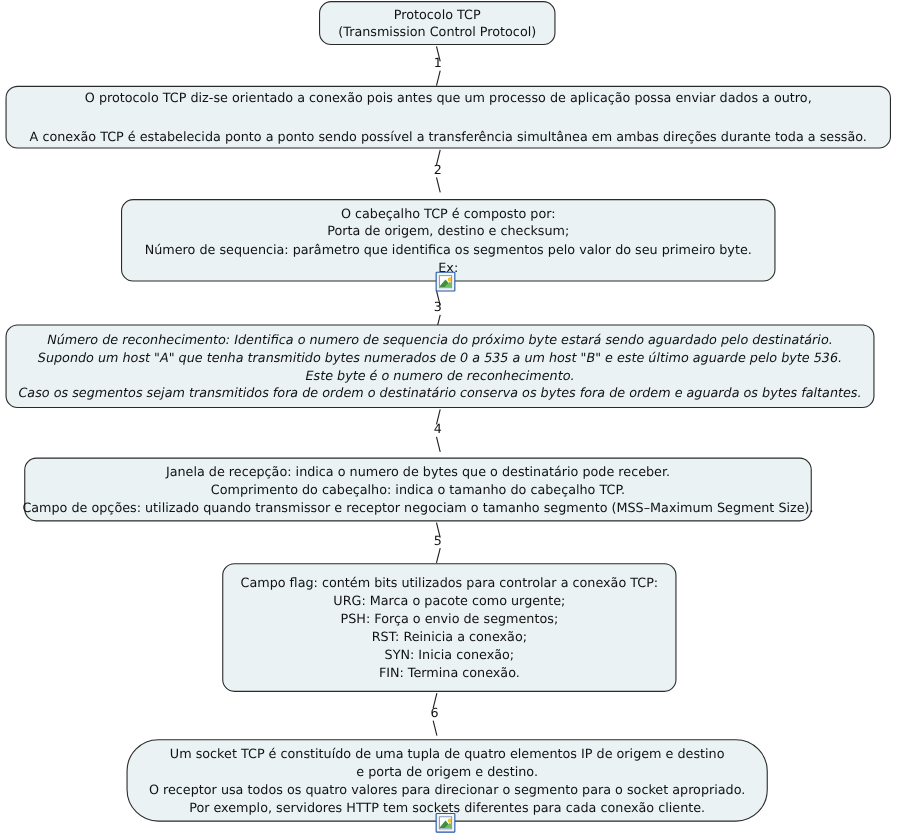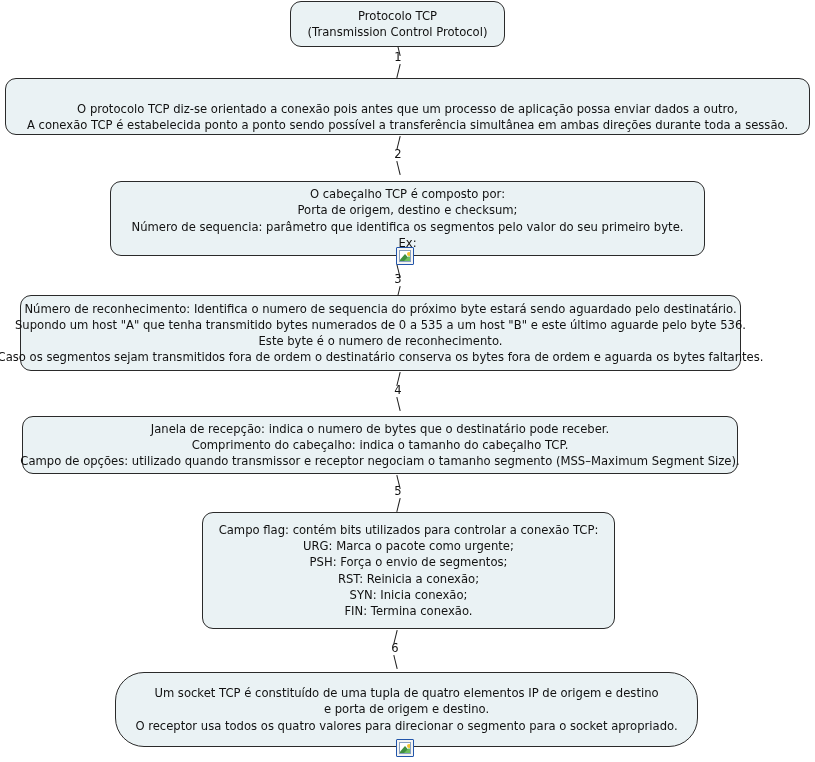--- a/index.html
+++ b/index.html
@@ -32,21 +32,21 @@
     border: 1px solid #2a2a2a;
     border-radius: 11px;
     display: flex;
     flex-direction: column;
     align-items: center;
     justify-content: center;
     text-align: center;
     font-size: 11.6px;
     line-height: 16.2px;
     color: #111111;
-    padding: 22px 10px;
+    padding: 2px 10px;
     z-index: 2;
   }
   .node-box .line {
     display: block;
     white-space: nowrap;
   }
 
   
   .connector {
     position: absolute;
@@ -158,21 +158,21 @@
       <span class="hill2"></span>
     </span>
   </div>
 
   <div class="connector" style="left:368px; top:264px; height:34px;">
     <span class="seg lean-right" style="top:0px;"></span>
     <span class="num" style="top:9px;">3</span>
     <span class="seg lean-left" style="top:22px;"></span>
   </div>
 
-  <div class="node-box" style="left:20px; top:295px; width:721px; height:76px;">
+  <div class="node-box" style="left:5px; top:295px; width:790px; height:76px;font-style:italic;">
     <span class="line">Número de reconhecimento: Identifica o numero de sequencia do próximo byte estará sendo aguardado pelo destinatário.</span>
     <span class="line">Supondo um host "A" que tenha transmitido bytes numerados de 0 a 535 a um host "B" e este último aguarde pelo byte 536.</span>
     <span class="line">Este byte é o numero de reconhecimento.</span>
     <span class="line">Caso os segmentos sejam transmitidos fora de ordem o destinatário conserva os bytes fora de ordem e aguarda os bytes faltantes.</span>
   </div>
 
   <div class="connector" style="left:368px; top:372px; height:38px;">
     <span class="seg lean-left" style="top:0px;"></span>
     <span class="num" style="top:12px;">4</span>
     <span class="seg lean-right" style="top:25px;"></span>
@@ -202,20 +202,21 @@
   <div class="connector" style="left:365px; top:630px; height:38px;">
     <span class="seg lean-left" style="top:0px;"></span>
     <span class="num" style="top:12px;">6</span>
     <span class="seg lean-right" style="top:25px;"></span>
   </div>
 
   <div class="node-box" style="left:115px; top:672px; width:583px; height:75px;border-radius:29px;">
     <span class="line">Um socket TCP é constituído de uma tupla de quatro elementos IP de origem e destino</span>
     <span class="line">e porta de origem e destino.</span>
     <span class="line">O receptor usa todos os quatro valores para direcionar o segmento para o socket apropriado.</span>
+    <span class="line">Por exemplo, servidores HTTP tem sockets diferentes para cada conexão cliente.</span>
   </div>
 
   <div class="img-icon" style="left:396px; top:739px;">
     <span class="frame">
       <span class="sun"></span>
       <span class="hill"></span>
       <span class="hill2"></span>
     </span>
   </div>
 

